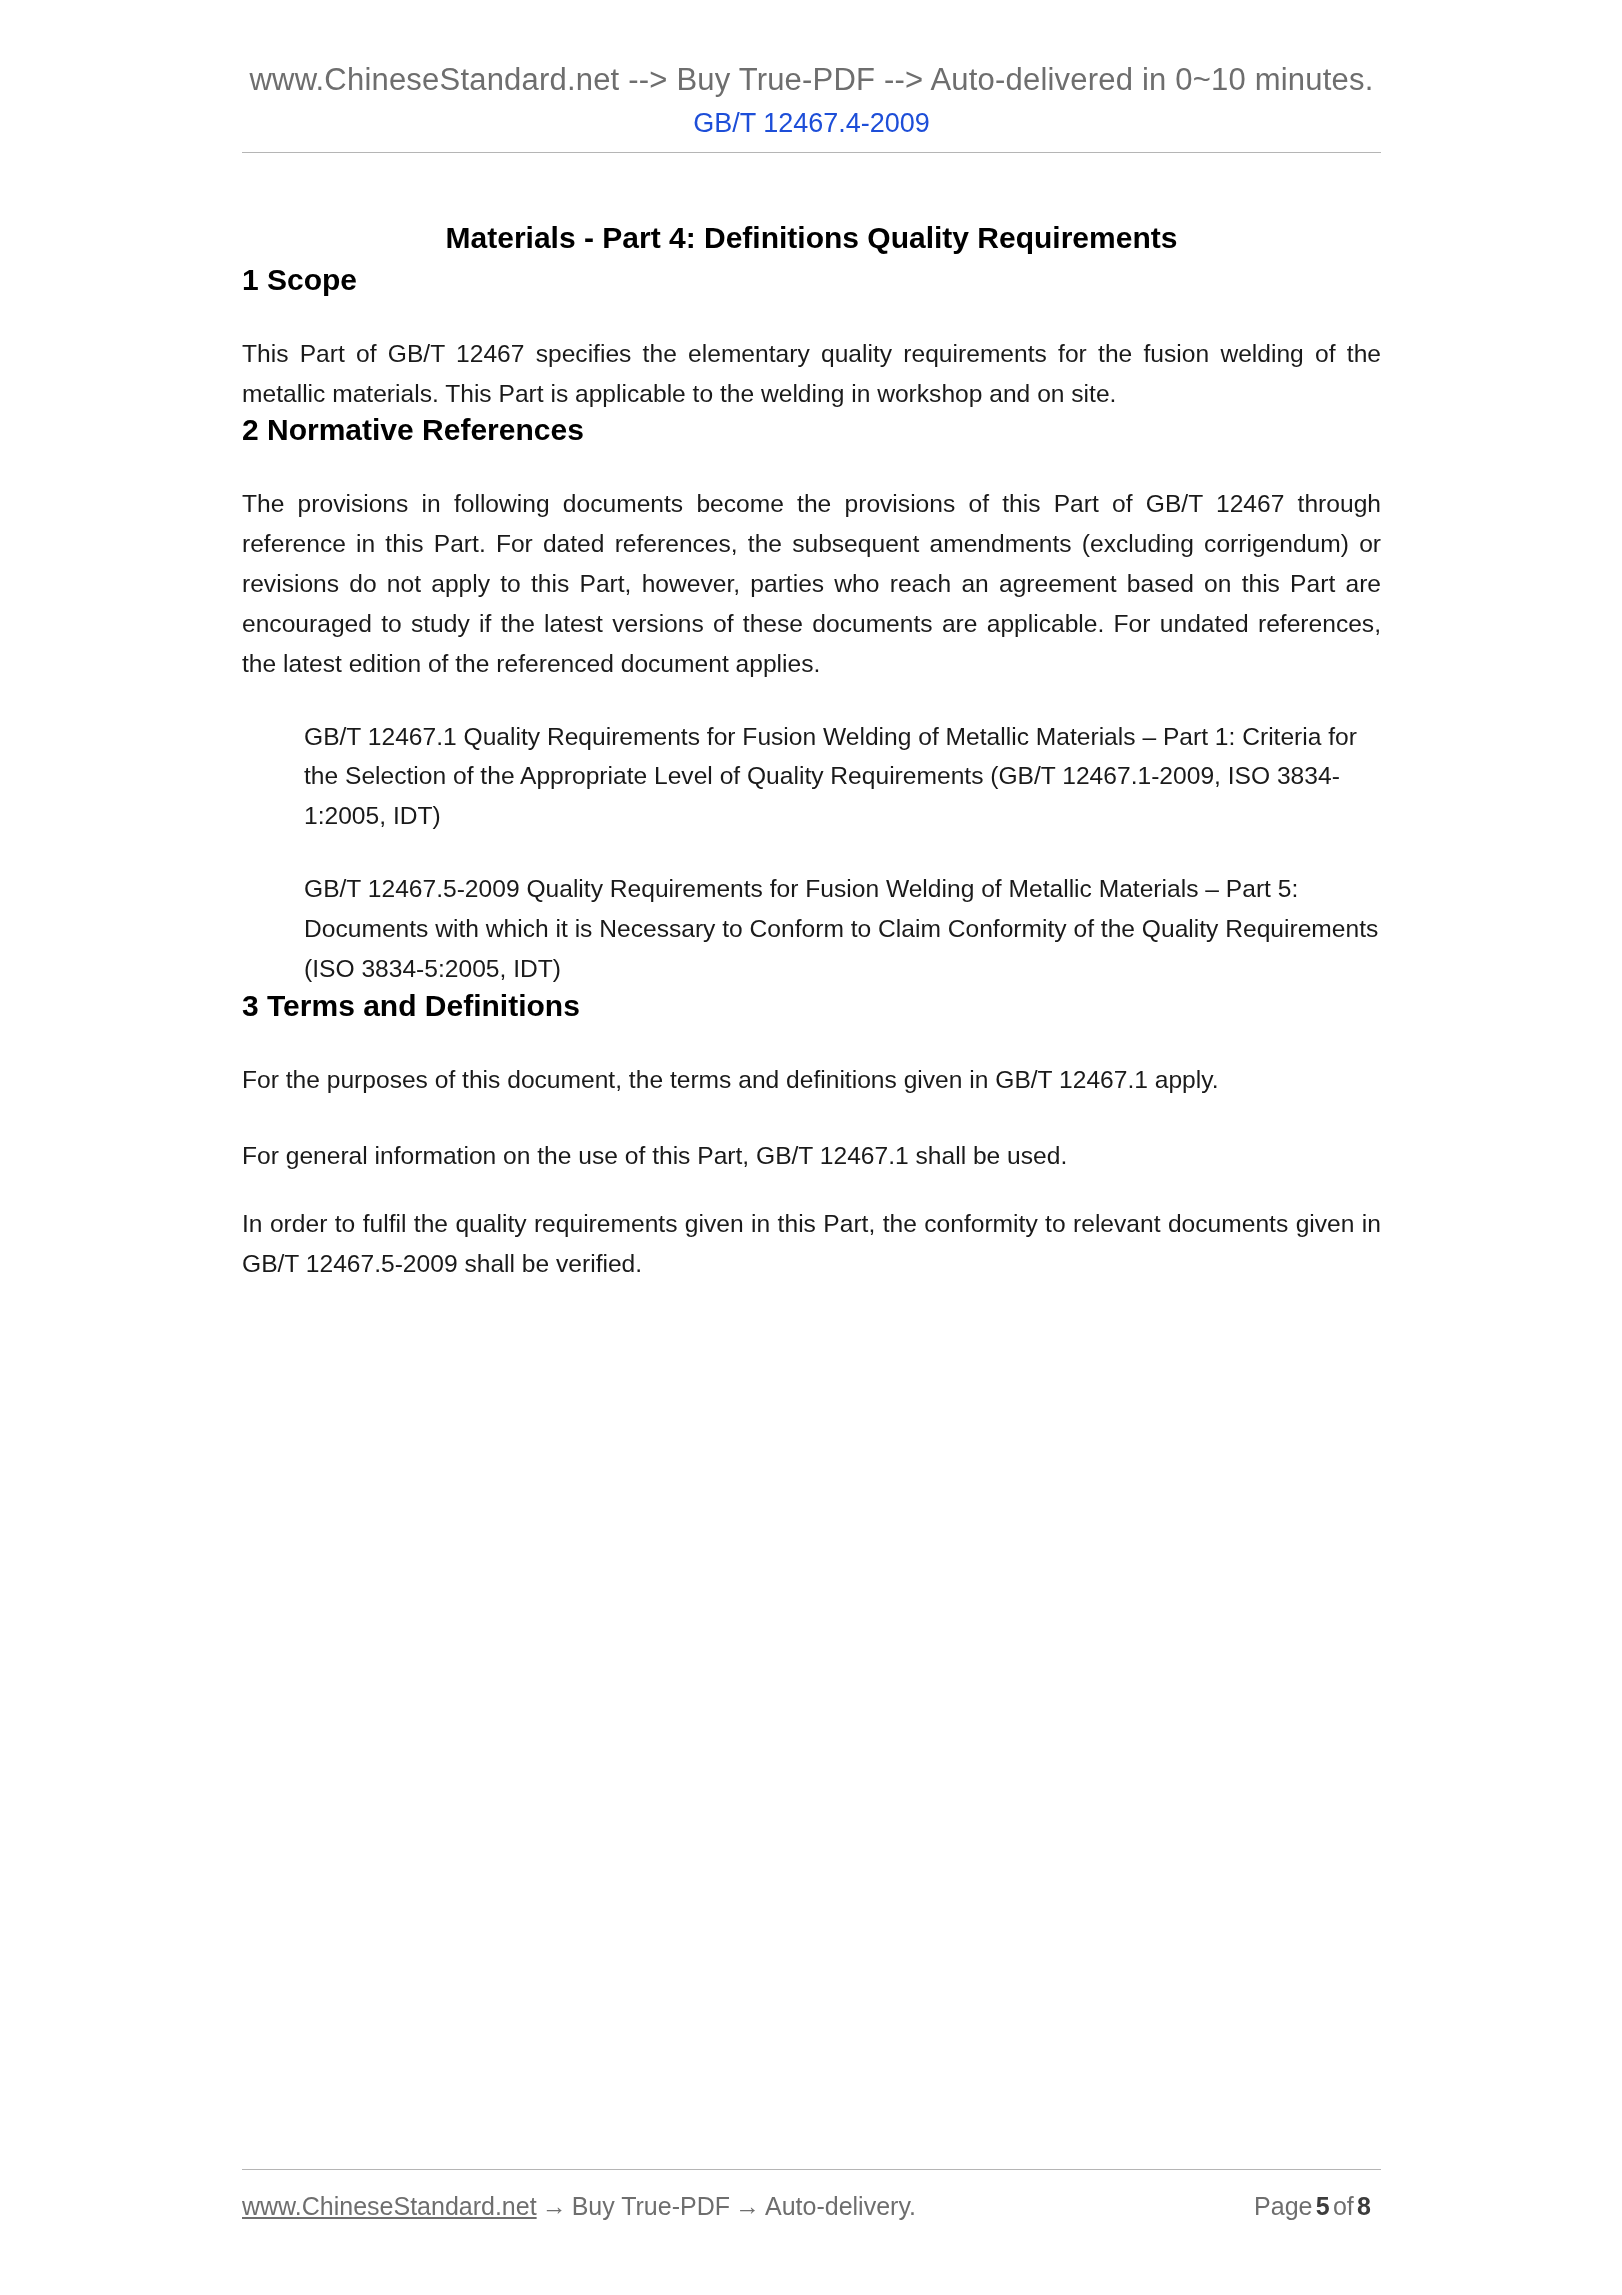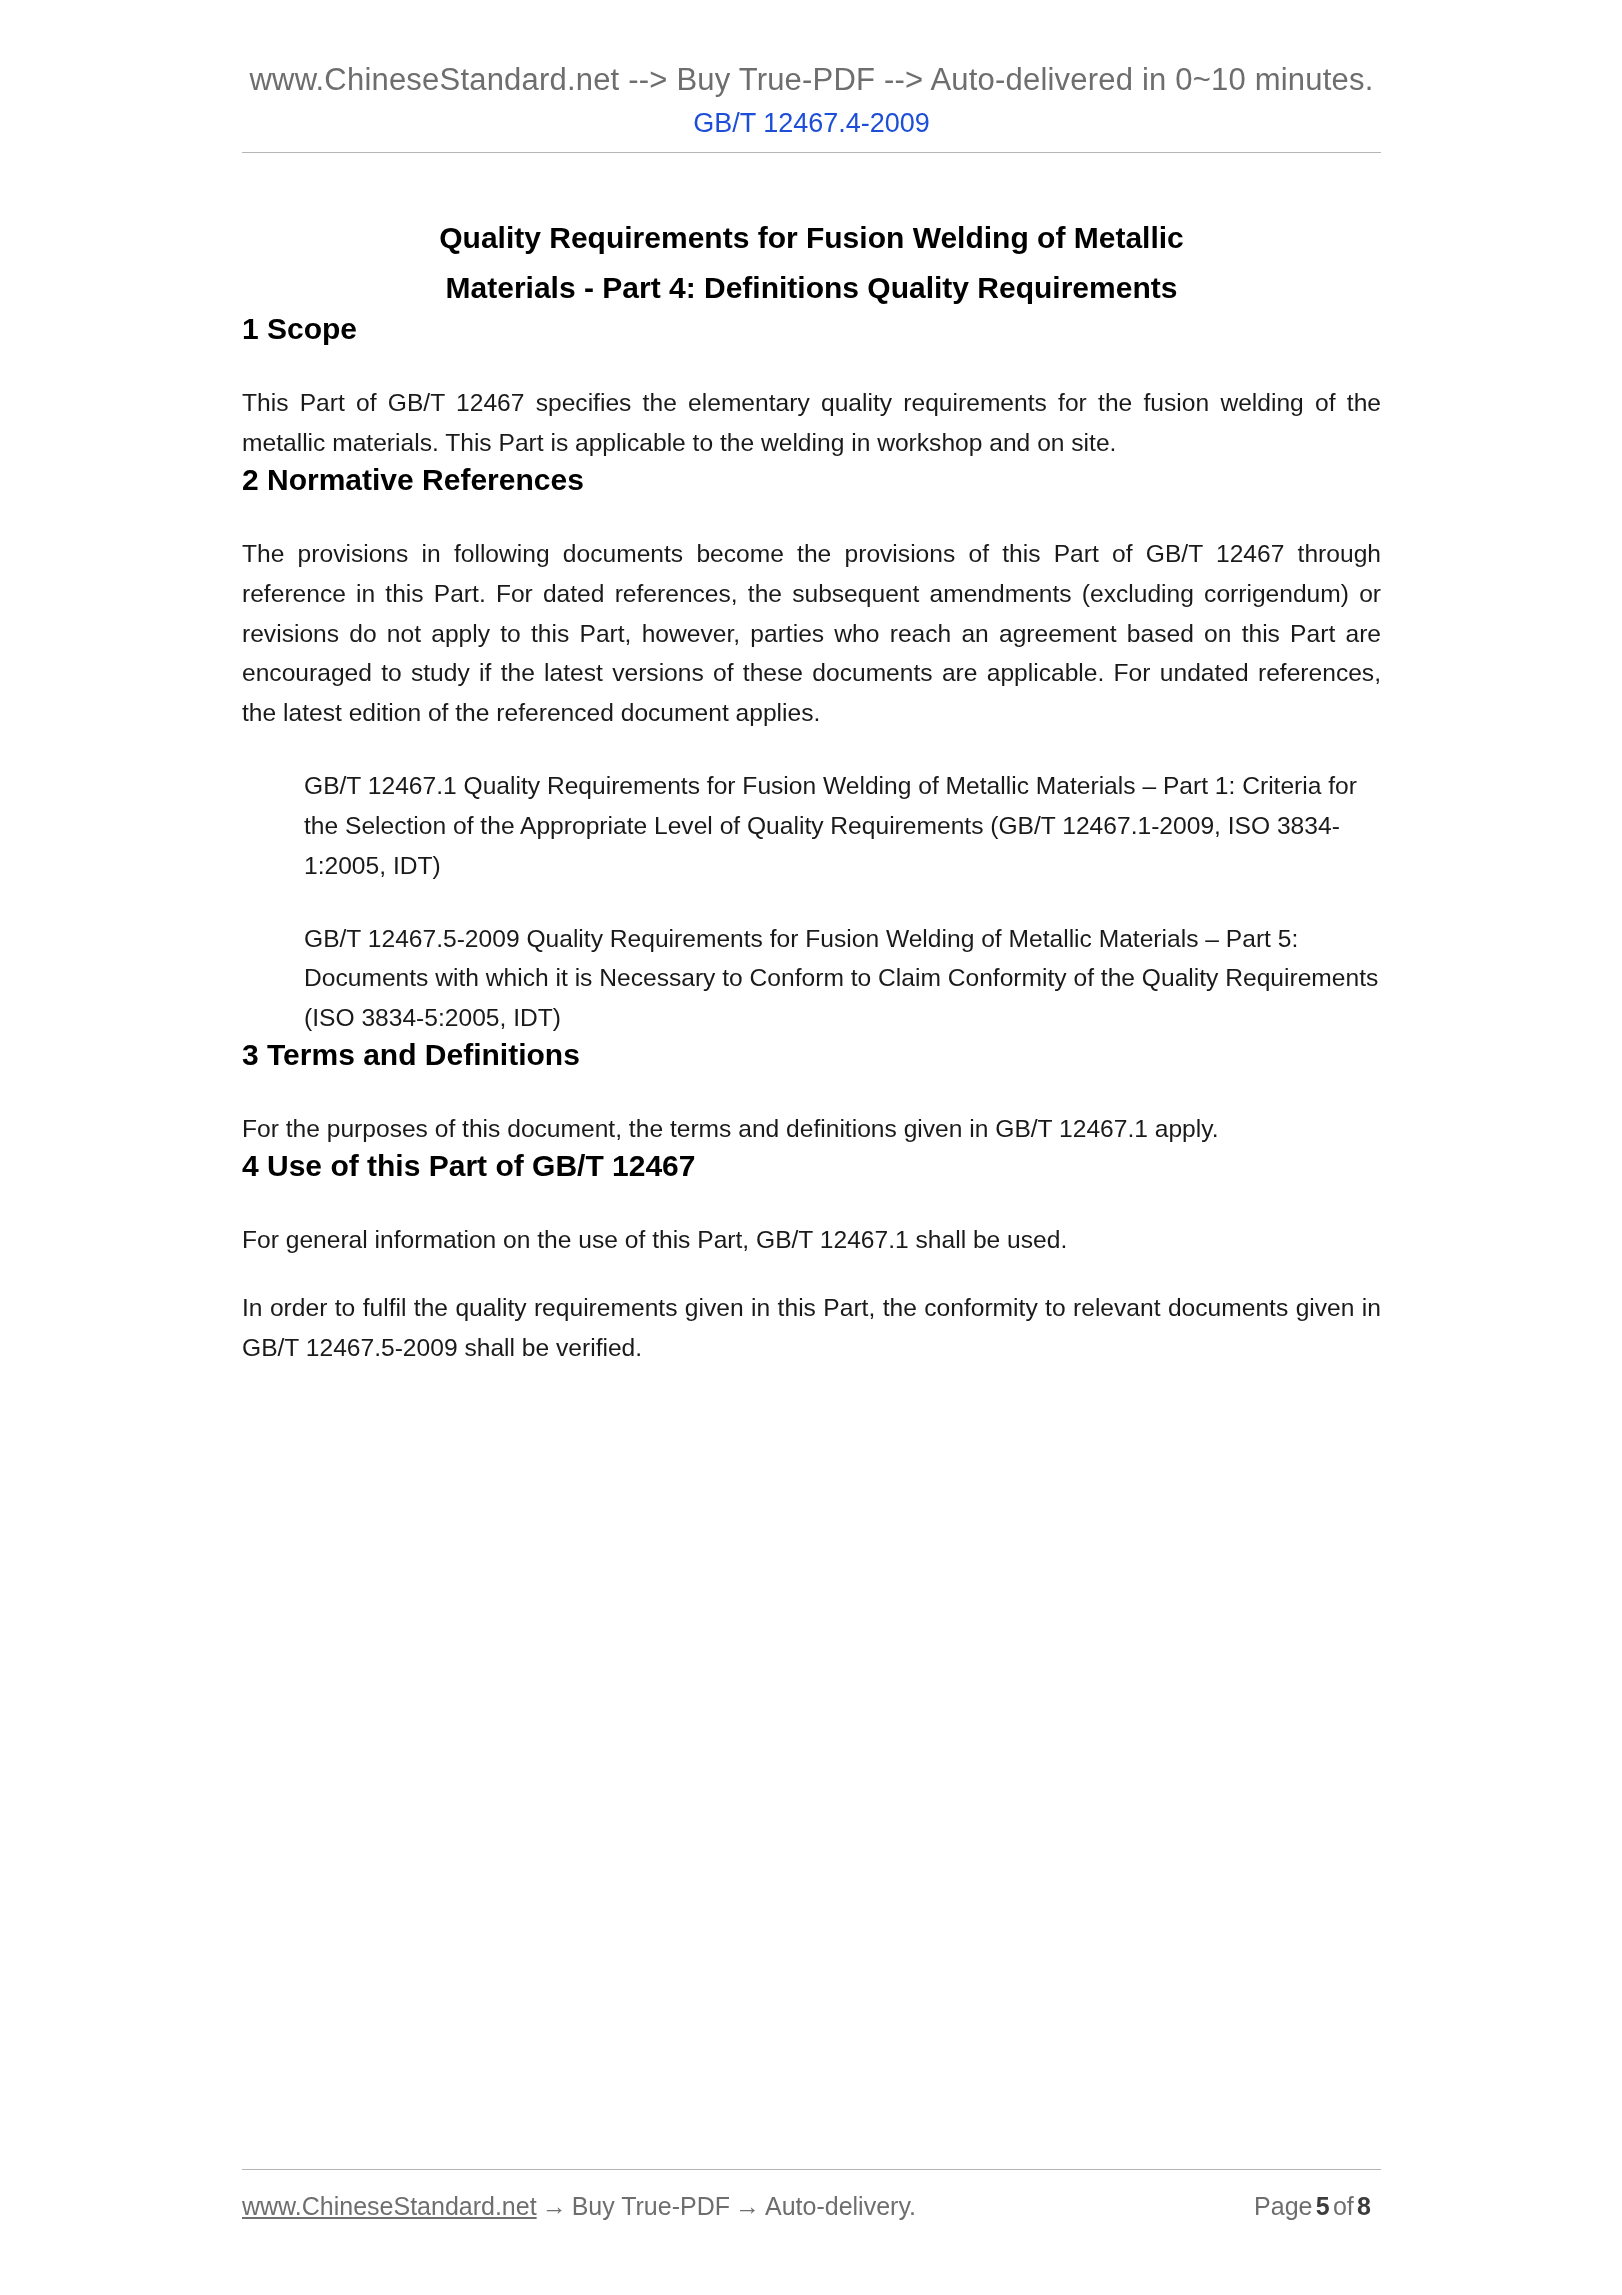--- a/index.html
+++ b/index.html
@@ -138,36 +138,34 @@
 <div class="page">
   <div class="page-inner">
 
     <div class="header">
       <div class="header-line1">www.ChineseStandard.net --&gt; Buy True-PDF --&gt; Auto-delivered in 0~10 minutes.</div>
       <div class="header-line2">GB/T 12467.4-2009</div>
       <div class="header-rule"></div>
     </div>
 
     <div class="doc-title">
-      <span class="t-line">Quality Requirements for Fusion Welding of Metallic</span>
       <span class="t-line">Materials - Part 4: Definitions Quality Requirements</span>
     </div>
 
     <h2 class="section sec-scope">1 Scope</h2>
     <p class="body first-after-head">This Part of GB/T 12467 specifies the elementary quality requirements for the fusion welding of the metallic materials. This Part is applicable to the welding in workshop and on site.</p>
 
     <h2 class="section sec-norm">2 Normative References</h2>
     <p class="body first-after-head">The provisions in following documents become the provisions of this Part of GB/T 12467 through reference in this Part. For dated references, the subsequent amendments (excluding corrigendum) or revisions do not apply to this Part, however, parties who reach an agreement based on this Part are encouraged to study if the latest versions of these documents are applicable. For undated references, the latest edition of the referenced document applies.</p>
     <p class="body indent">GB/T 12467.1 Quality Requirements for Fusion Welding of Metallic Materials – Part 1: Criteria for the Selection of the Appropriate Level of Quality Requirements (GB/T 12467.1-2009, ISO 3834-1:2005, IDT)</p>
     <p class="body indent">GB/T 12467.5-2009 Quality Requirements for Fusion Welding of Metallic Materials – Part 5: Documents with which it is Necessary to Conform to Claim Conformity of the Quality Requirements (ISO 3834-5:2005, IDT)</p>
 
     <h2 class="section sec-terms">3 Terms and Definitions</h2>
     <p class="body first-after-head">For the purposes of this document, the terms and definitions given in GB/T 12467.1 apply.</p>
 
-    <h2 class="section sec-use">4 Use of this Part of GB/T 12467</h2>
     <p class="body first-after-head">For general information on the use of this Part, GB/T 12467.1 shall be used.</p>
     <p class="body tight">In order to fulfil the quality requirements given in this Part, the conformity to relevant documents given in GB/T 12467.5-2009 shall be verified.</p>
 
   </div>
 
   <div class="footer">
     <div class="footer-rule"></div>
     <div class="footer-row">
       <div class="footer-left">
         <span class="site">www.ChineseStandard.net</span><span class="arrow">→</span><span>Buy True-PDF</span><span class="arrow">→</span><span>Auto-delivery.</span>

